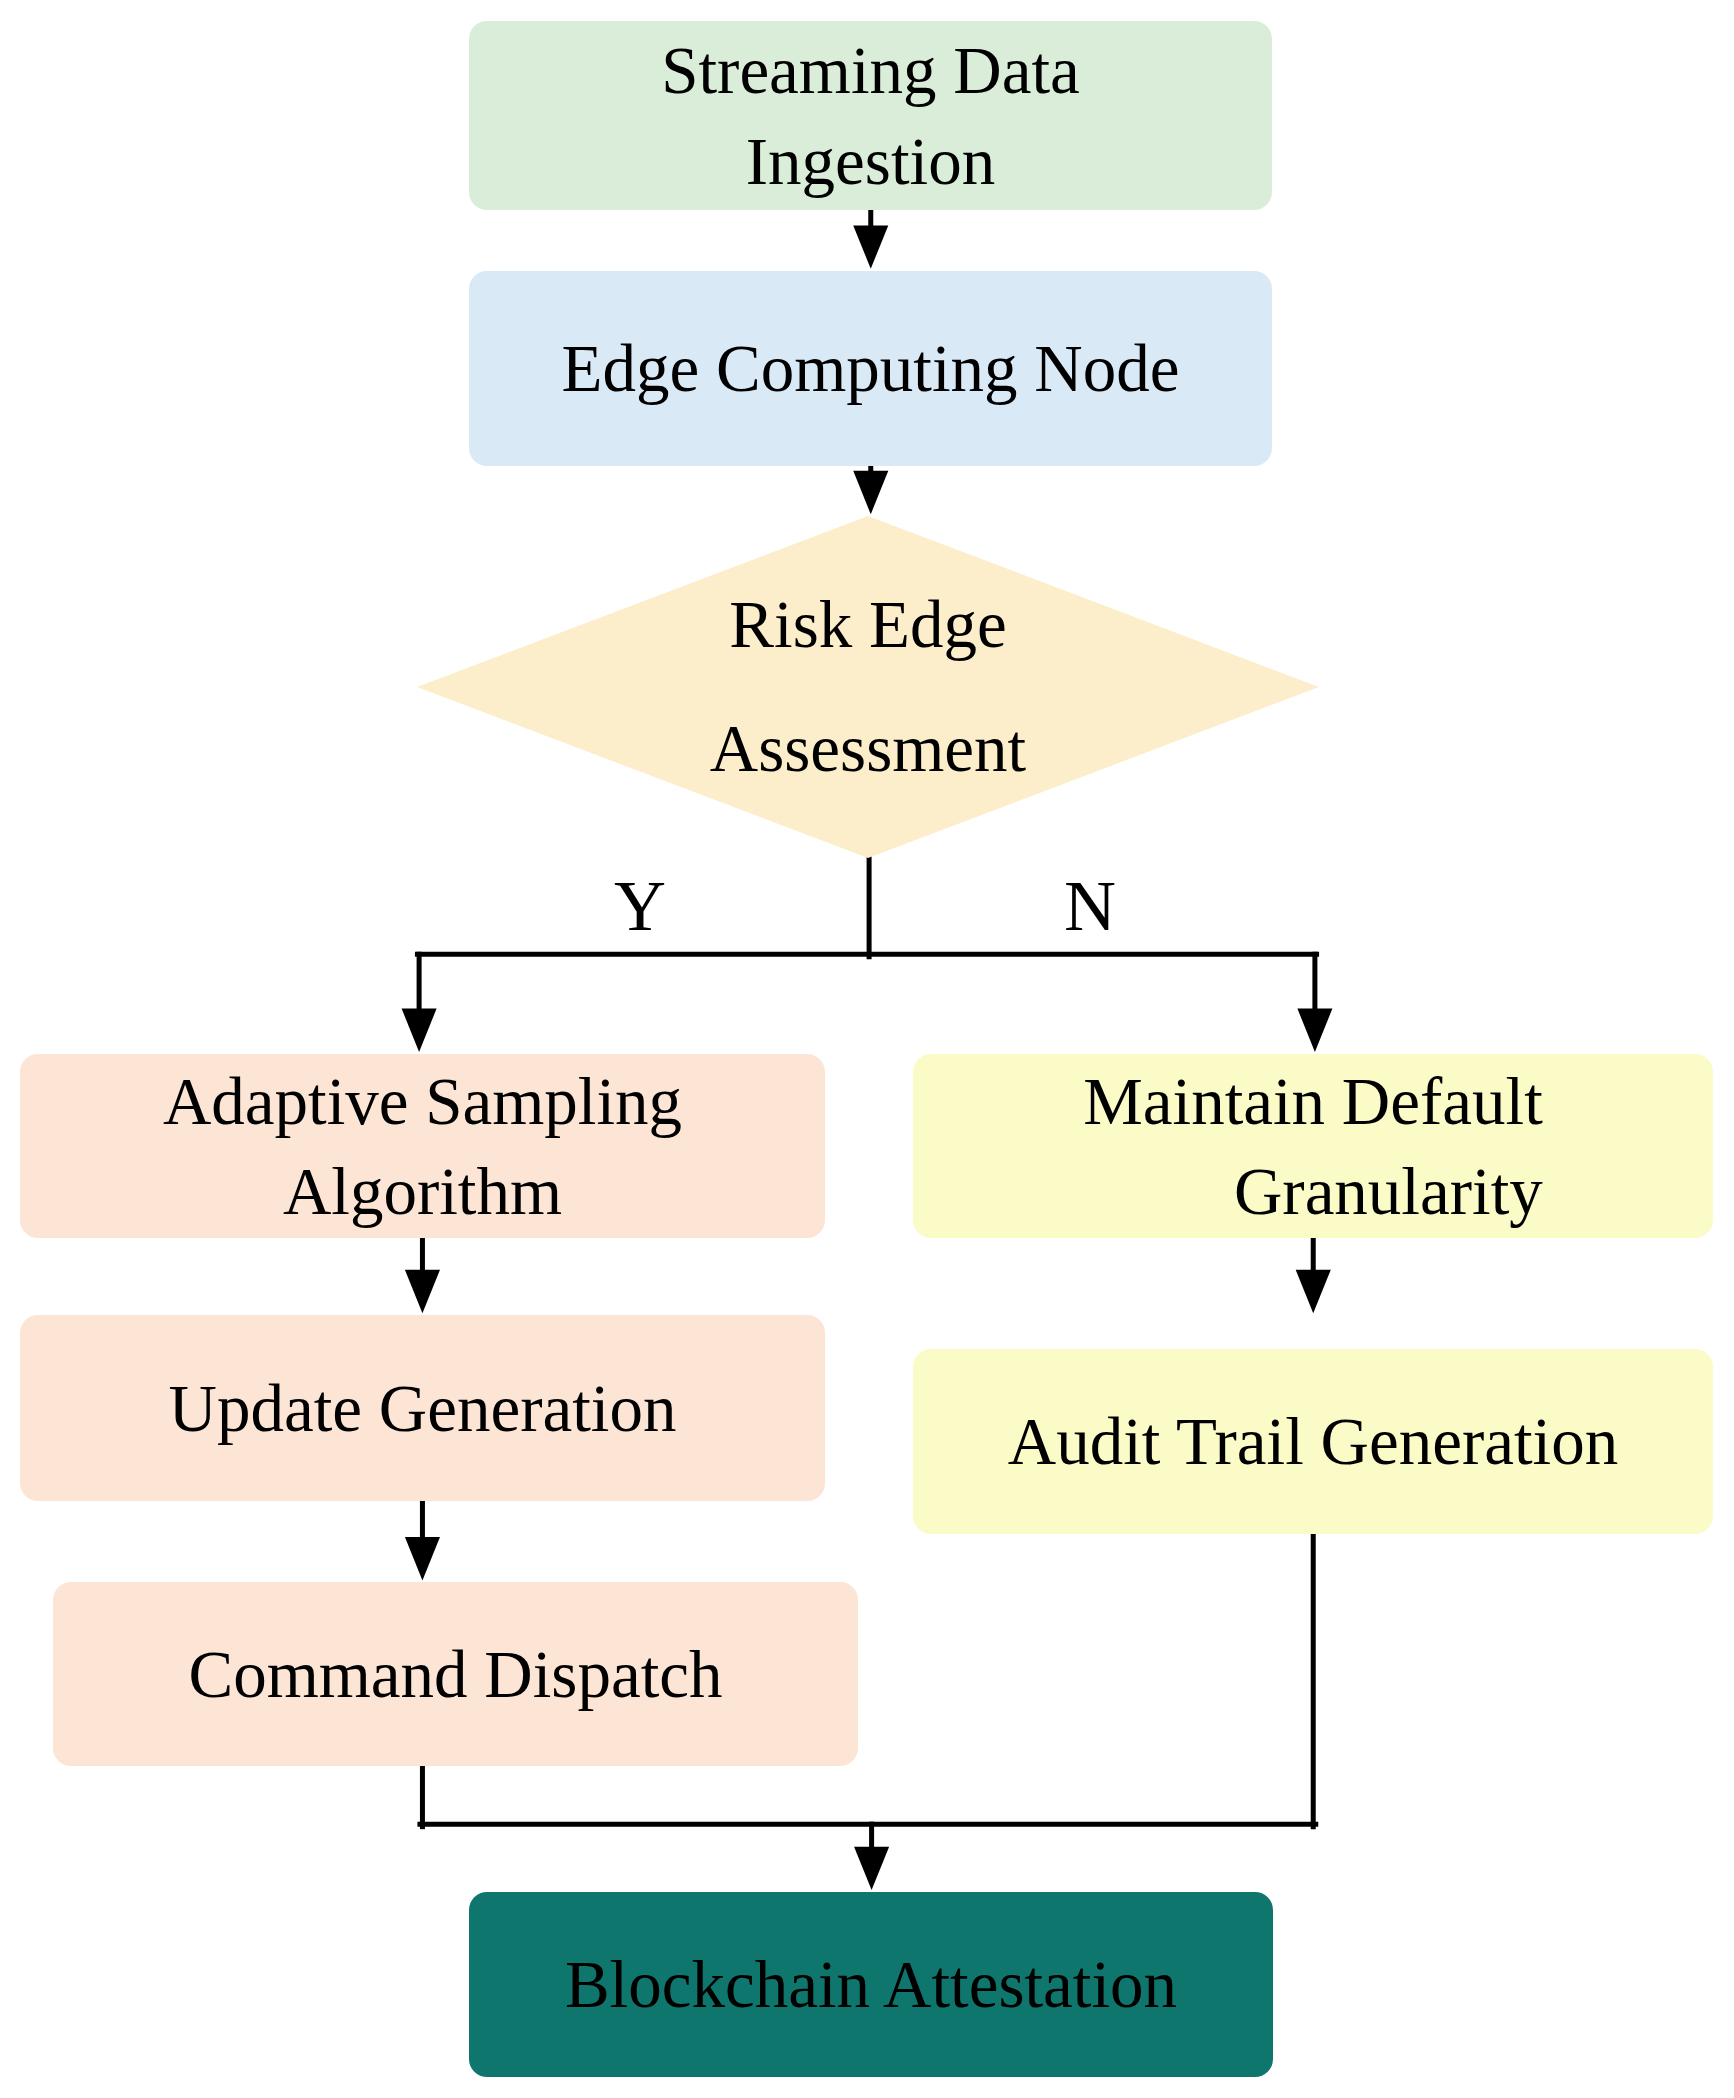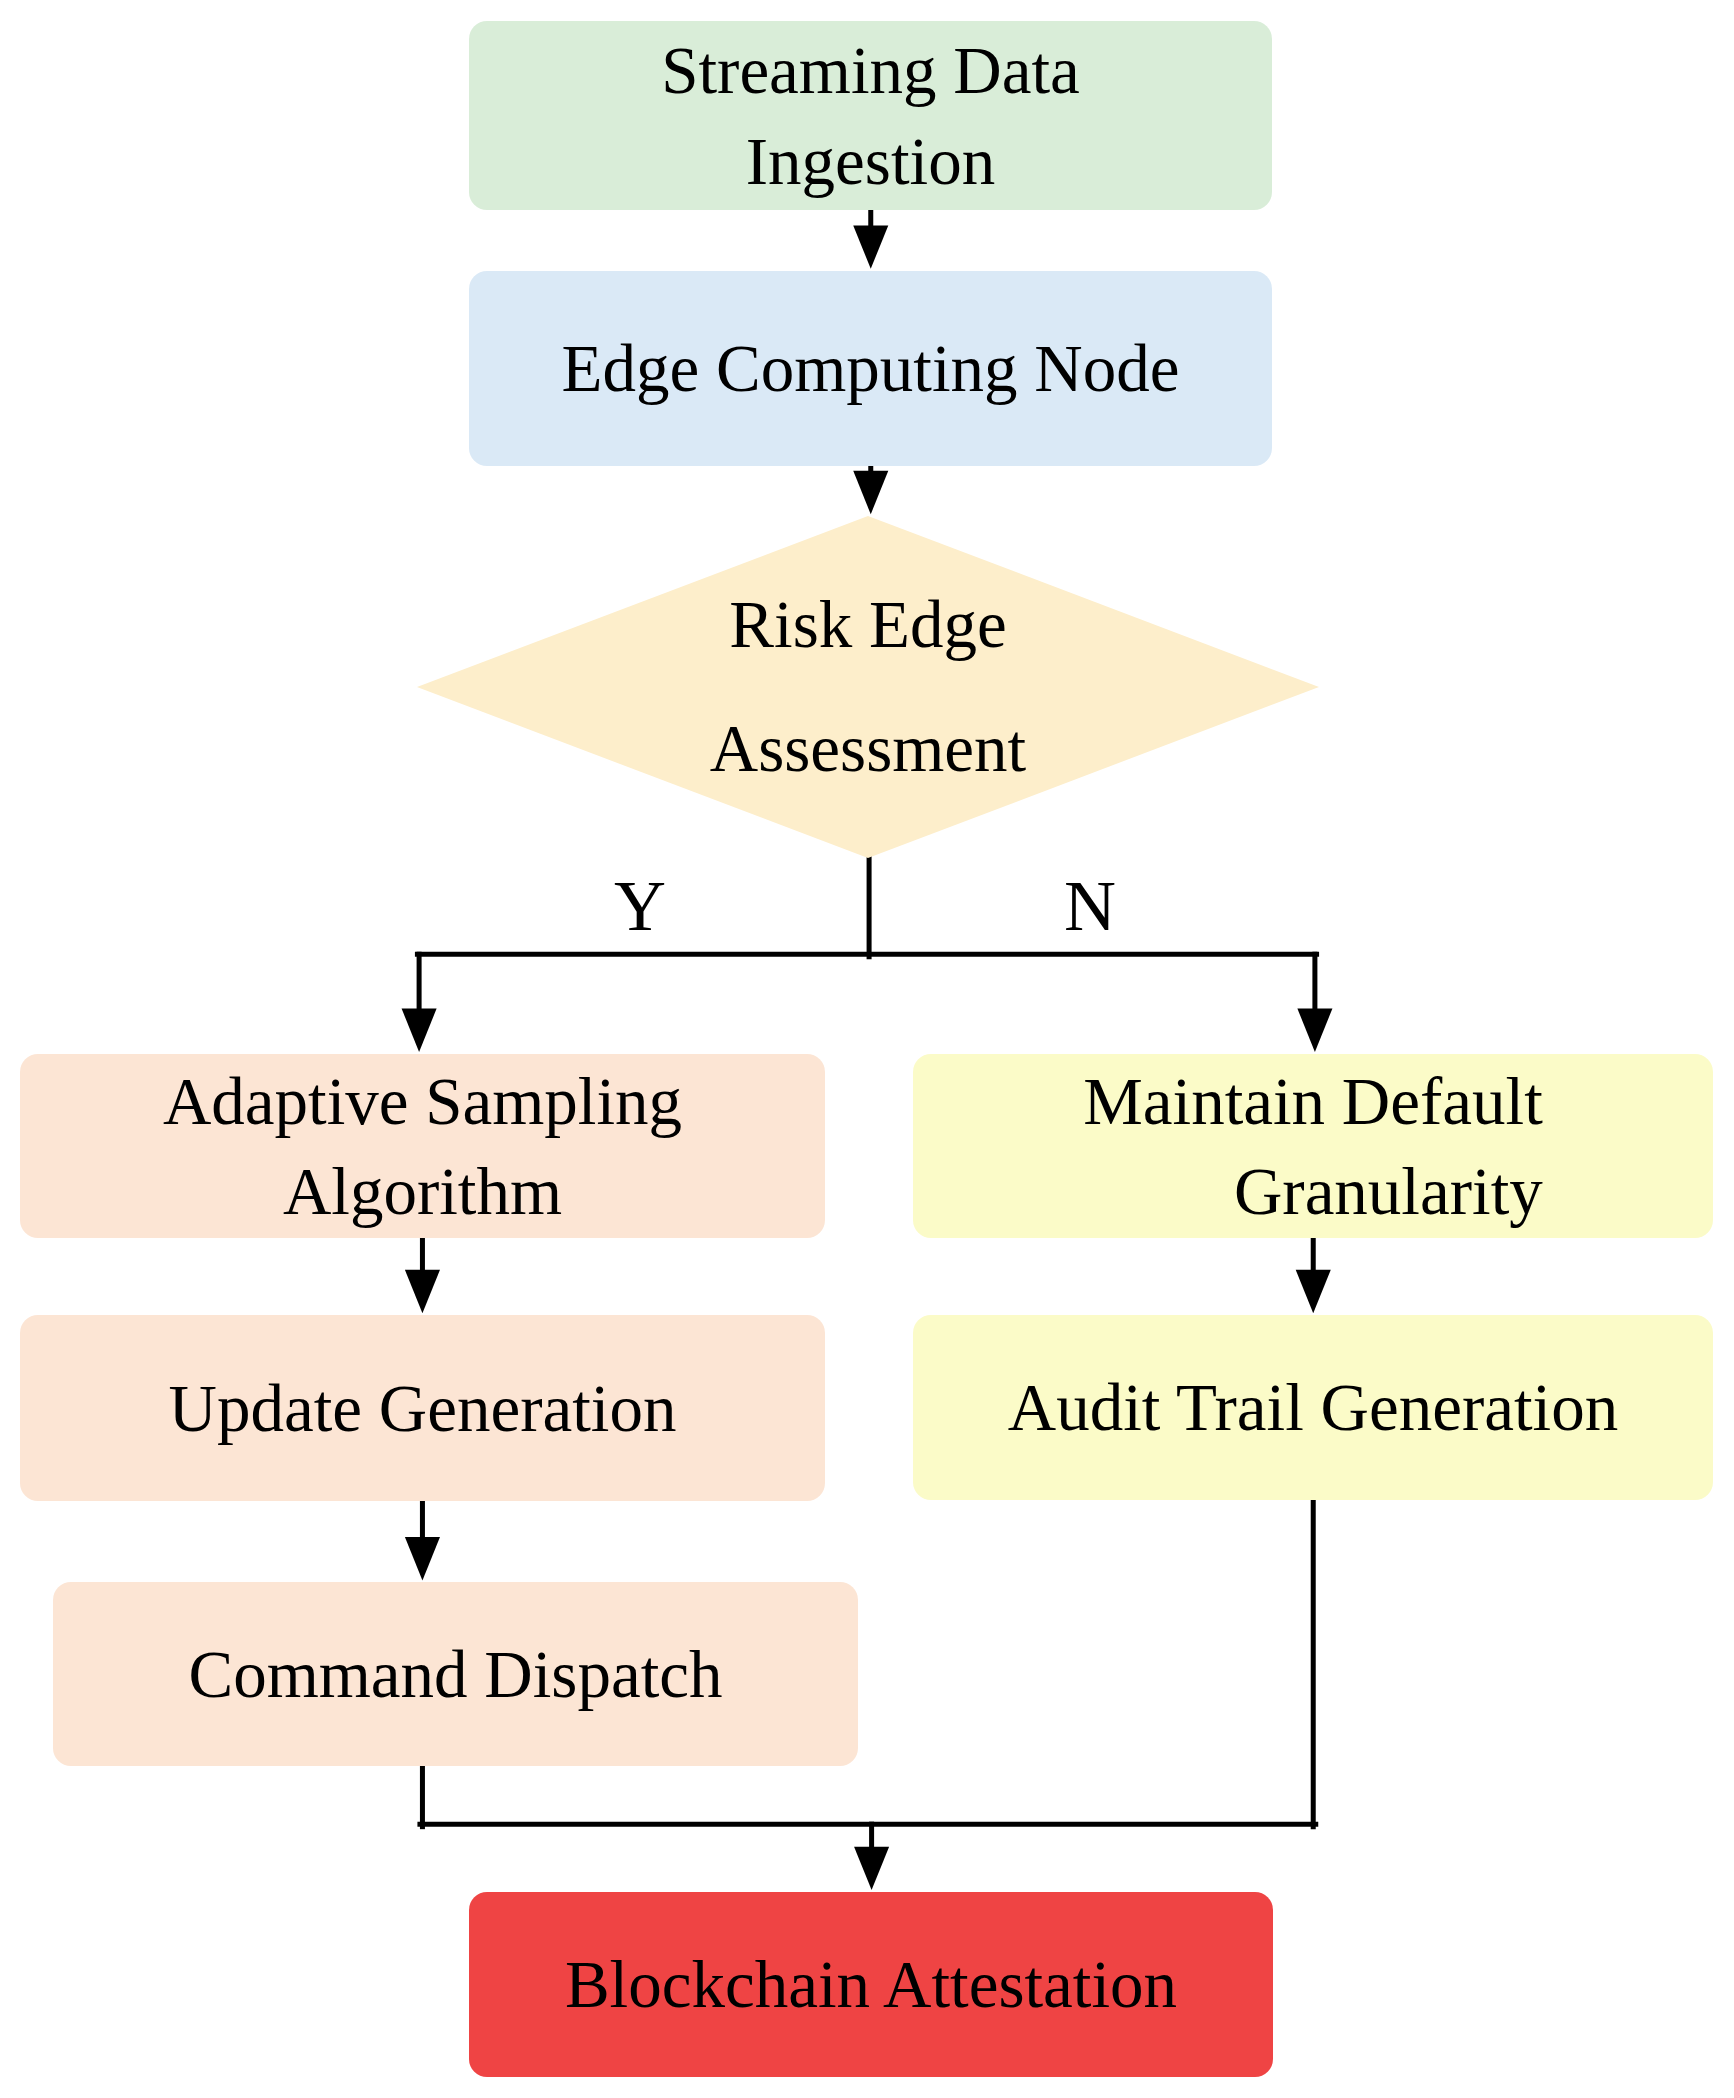--- a/index.html
+++ b/index.html
@@ -119,26 +119,26 @@
 
   <div class="node" id="n-maintain" style="background-color: rgb(251, 251, 200);">
     <span>Maintain Default
 Granularity</span>
   </div>
 
   <div class="node" id="n-update" style="background-color: rgb(252, 229, 212);">
     <span>Update Generation</span>
   </div>
 
-  <div class="node" id="n-audit" style="background-color: rgb(251, 251, 200);">
+  <div class="node" id="n-audit" style="background-color: rgb(251, 251, 200); margin-top: 34px;">
     <span>Audit Trail Generation</span>
   </div>
 
   <div class="node" id="n-command" style="background-color: rgb(252, 229, 212);">
     <span>Command Dispatch</span>
   </div>
 
-  <div class="node" id="n-blockchain" style="background-color: #ef4444;">
+  <div class="node" id="n-blockchain" style="background-color: #0f766e;">
     <span>Blockchain Attestation</span>
   </div>
 
 </div>
 
 
 </body></html>

